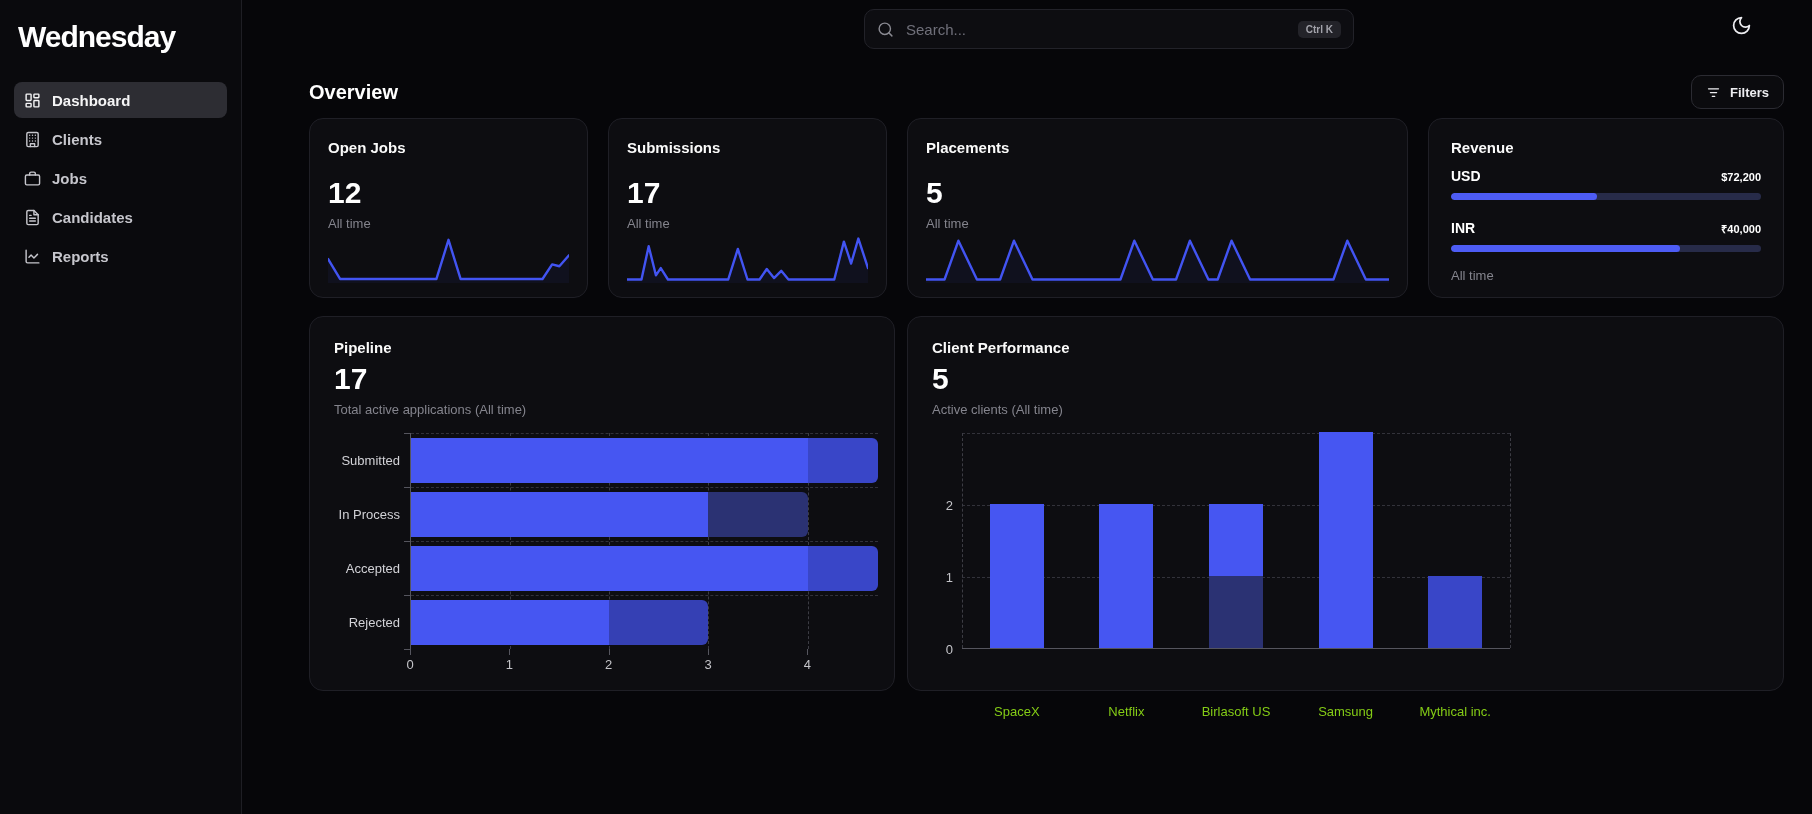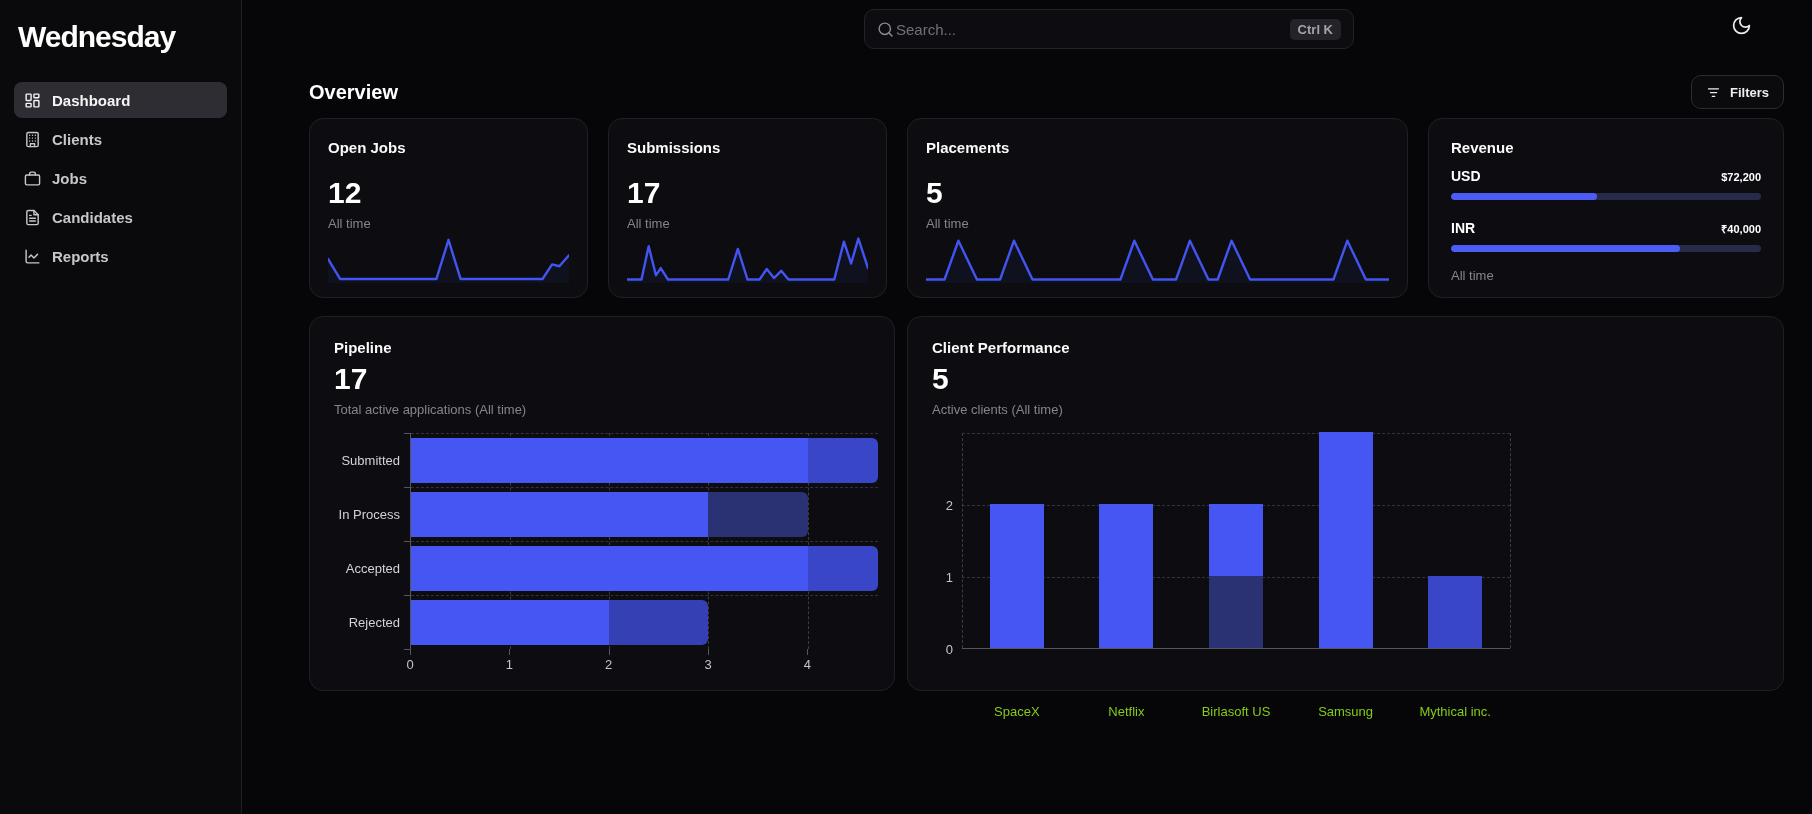--- a/index.html
+++ b/index.html
@@ -17,25 +17,25 @@
   .nav-item { display:flex; align-items:center; gap:11px; height:36px; margin:0 14px 3px; padding:0 10px;
               border-radius:8px; color:#c6c6cc; font-size:15px; font-weight:600; cursor:pointer; }
   .nav-item.active { background:#2d2d33; color:#f5f5f6; }
   .nav-ic { display:flex; align-items:center; }
 
   
   .main { flex:1; position:relative; padding:0 28px 0 67px; }
   .topbar { height:56px; position:relative; }
   .search { position:absolute; left:555px; top:9px; width:490px; height:40px;
             background:#0d0d11; border:1px solid #222229; border-radius:10px;
-            display:flex; align-items:center; padding:0 12px; color:#8a8a92; }
+            display:flex; align-items:center; gap:10px; padding:0 12px; color:#8a8a92; }
   .search input { flex:1; background:transparent; border:none; outline:none; color:#d6d6da; font-size:15px;
                   font-family:"Liberation Sans", sans-serif; }
   .search input::placeholder { color:#70707a; }
-  .kbd { background:#232329; color:#a3a3ab; font-size:13px; font-weight:700; border-radius:5px; padding:3px 8px; }
+  .kbd { background:#232329; color:#a3a3ab; font-size:10px; font-weight:700; border-radius:5px; padding:3px 8px; }
   .theme-btn { position:absolute; right:30px; top:13px; background:transparent; border:none; color:#ececf0;
                cursor:pointer; padding:2px; display:flex; }
 
   
   .page-head { display:flex; justify-content:space-between; align-items:center; margin-top:18px; height:36px; }
   .page-title { font-size:20px; font-weight:700; margin:0; }
   .filters-btn { display:flex; align-items:center; gap:9px; height:34px; padding:0 14px; border-radius:10px;
                  border:1px solid #2b2b32; background:#0b0b0e; color:#ededf0; font-size:13px; font-weight:600;
                  cursor:pointer; font-family:"Liberation Sans", sans-serif; }
 

